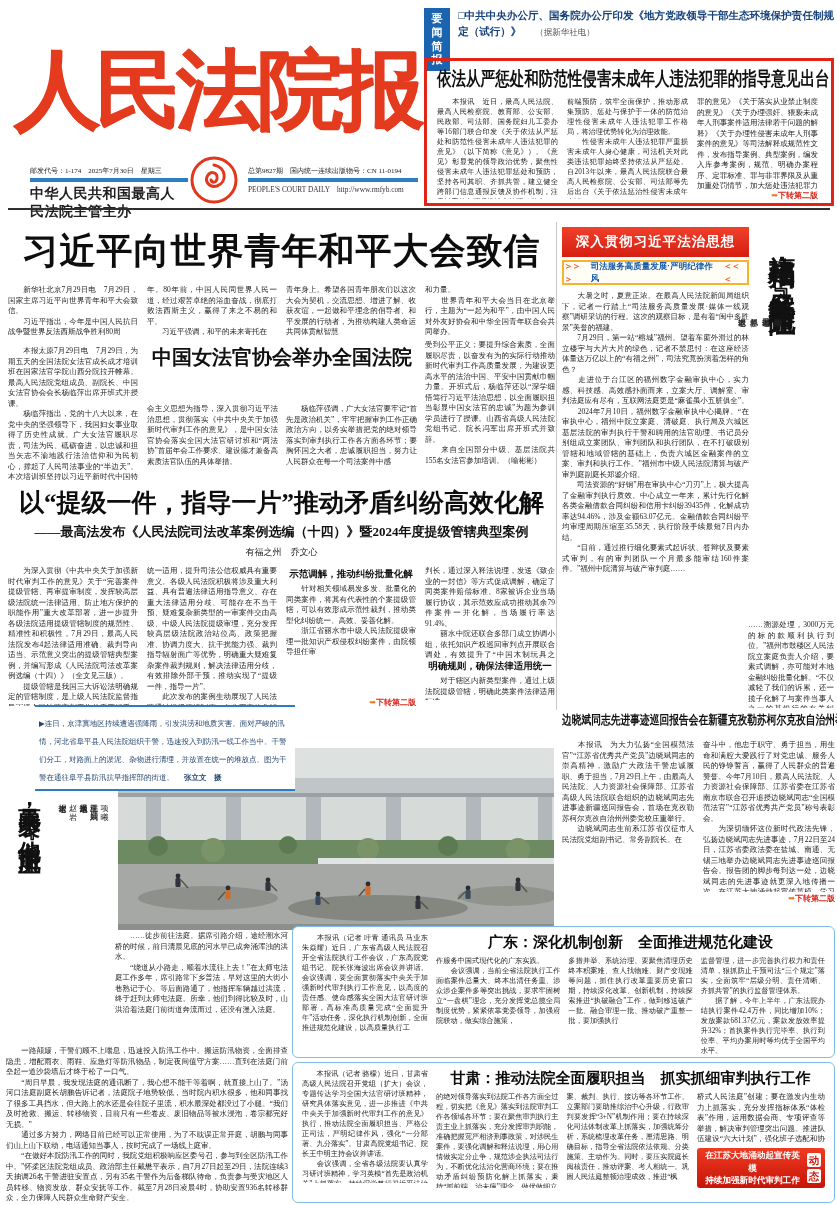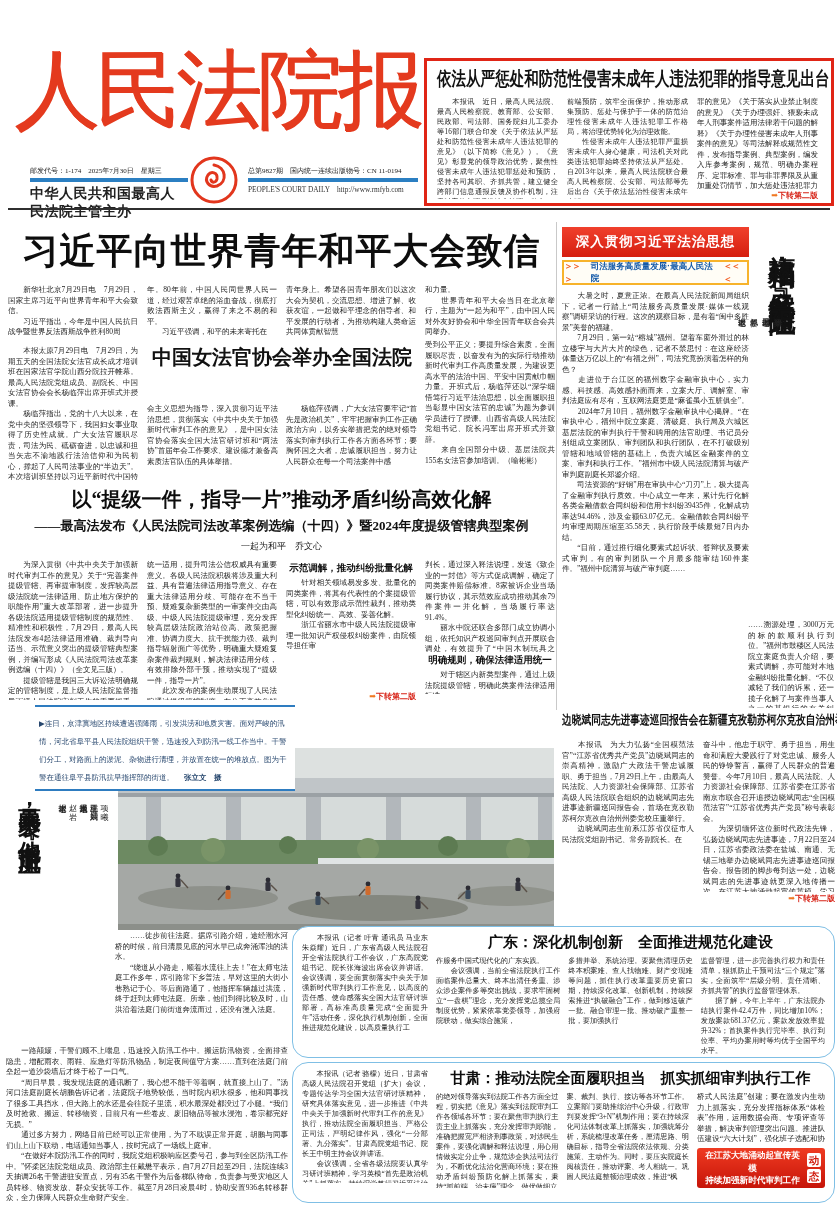--- a/index.html
+++ b/index.html
@@ -12,21 +12,21 @@
   .col{width:130px;flex:0 0 auto;}
   .jump{font-size:8px;font-weight:bold;color:#d8261a;text-align:right;margin-top:1px;}
   .jump .jarr{color:#f07722;font-weight:bold;}
   
   .brief{left:424px;top:8px;width:410px;height:46px;display:flex;gap:8px;align-items:flex-start;}
   .brief-label{background:#1a64b0;color:#fff;font-size:11px;font-weight:bold;line-height:1.25;padding:4px 5px;text-align:center;}
   .brief-label span{display:block;}
   .brief-body{font-size:10.5px;line-height:1.55;color:#14407c;font-weight:bold;text-align:justify;}
   .brief-src{font-size:8.5px;color:#555;font-weight:normal;margin-left:14px;}
   
-  .mast-title{left:14px;top:20px;width:408px;height:142px;font-size:86px;line-height:140px;font-weight:normal;color:#e43a1e;letter-spacing:-5px;text-shadow:1px 1px 0 #e43a1e;}
+  .mast-title{left:14px;top:20px;width:408px;height:142px;font-size:86px;line-height:140px;font-weight:bold;color:#e43a1e;letter-spacing:-5px;text-shadow:1px 1px 0 #e43a1e;}
   .mast-block{font-size:7px;color:#222;}
   .mast-left{left:30px;top:166px;width:158px;}
   .mast-right{left:248px;top:166px;width:170px;}
   .mast-bar{height:4px;background:#2b7fc2;margin:2px 0 3px 0;}
   .mast-l2{font-size:14px;font-weight:bold;letter-spacing:0.5px;}
   .mast-r2{font-size:7.3px;color:#333;}
   .rule{left:8px;top:208px;width:822px;height:2px;background:#2f2f2f;}
   
   .lead{left:424px;top:58px;width:410px;height:148px;border:3px solid #e02516;box-sizing:border-box;padding:3px 10px;}
   .lead h1{margin:2px 0 0 0;font-size:19px;width:500px;transform:scaleX(.765);transform-origin:0 50%;text-align:center;white-space:nowrap;color:#111;}
@@ -42,21 +42,21 @@
   
   .wj-col0{left:8px;top:346px;width:130px;height:136px;}
   .wj-head{left:147px;top:344px;width:270px;text-align:center;color:#111;}
   .wj-head .l1{font-size:20px;font-weight:bold;}
   .wj-head .l2{font-size:20px;font-weight:bold;letter-spacing:7px;margin-top:3px;}
   .wj-sub{left:147px;top:404px;width:270px;display:flex;gap:8px;}
   .wj-sub .col{width:131px;height:78px;}
   .wj-col3{left:425px;top:340px;width:130px;height:143px;}
   
   .tj{left:8px;top:486px;width:547px;}
-  .tj h1{margin:0;font-size:20px;text-align:center;color:#0d0d0d;}
+  .tj h1{margin:0;font-size:25px;text-align:center;color:#0d0d0d;}
   .tj .sub{font-size:13px;font-weight:bold;text-align:center;margin-top:4px;color:#111;}
   .tj .byline{font-size:9px;text-align:center;margin-top:5px;color:#222;}
   .tj .cols{margin-top:7px;}
   .tj .col{height:140px;}
   .tj .subhead{font-size:9.5px;font-weight:bold;text-align:center;margin:2px 0 3px 0;color:#111;}
   .tj .c3text{height:112px;}
   .vsep{left:556px;top:222px;width:1px;height:488px;background:#c9c9c9;}
   
   .fj-banner{left:562px;top:227px;width:187px;height:30px;background:linear-gradient(180deg,#f0402c,#d51e10);color:#fff;font-size:13.5px;font-weight:bold;text-align:center;line-height:30px;letter-spacing:1px;}
   .fj-strip{left:562px;top:260px;width:187px;height:25px;border:2px solid #f7b32b;box-sizing:border-box;display:flex;align-items:center;justify-content:center;gap:3px;background:#fffdf6;}
@@ -76,21 +76,21 @@
   .rain-reporters{left:56px;top:798px;height:242px;writing-mode:vertical-lr;font-size:8px;line-height:10.5px;color:#222;white-space:pre-line;}
   .rain-a{left:115px;top:931px;width:173px;height:112px;}
   .rain-b{left:6px;top:1046px;width:282px;height:157px;}
   
   .bian-head{left:562px;top:712px;width:350px;transform:scaleX(.78);transform-origin:0 50%;font-size:12.5px;font-weight:bold;text-align:center;white-space:nowrap;color:#111;}
   .bian-cols{left:562px;top:740px;width:273px;display:flex;gap:9px;}
   .bian-cols .col{width:132px;}
   .bian-cols .body-text{height:168px;}
   .bian-cols .c2t{height:152px;}
   
-  .bluebox{border:1.5px solid #7fbfe5;border-radius:16px;box-sizing:border-box;padding:6px 9px;background:#fff;display:flex;gap:8px;}
+  .bluebox{border:1.5px solid #7fbfe5;border-radius:6px;box-sizing:border-box;padding:6px 9px;background:#fff;display:flex;gap:8px;}
   .gd{left:292px;top:926px;width:543px;height:132px;}
   .gs{left:292px;top:1062px;width:543px;height:141px;}
   .bb-col1{width:126px;flex:0 0 auto;font-size:7.2px;line-height:10px;}
   .bb-right{flex:1;display:flex;flex-direction:column;}
   .bb-h{font-size:15px;font-weight:bold;text-align:center;color:#0d0d0d;margin-bottom:4px;white-space:nowrap;}
   .bb-cols{display:flex;gap:8px;flex:1;}
   .bb-cols .bcol{flex:1;font-size:7.2px;line-height:10px;}
   .gd .bb-col1,.gd .bcol{height:104px;}
   .gs .bb-col1{height:114px;}
   .gs .bcol{height:96px;}
@@ -100,20 +100,27 @@
   .badge{width:128px;height:40px;background:linear-gradient(180deg,#ef3b22,#c61408);border-radius:3px;display:flex;align-items:center;padding:2px 4px;box-sizing:border-box;margin-top:3px;align-self:flex-end;}
   .badge .blines{flex:1;color:#fff;font-size:8.6px;font-weight:bold;line-height:1.5;text-align:center;}
   .badge .btag{display:flex;flex-direction:column;gap:2px;margin-left:3px;}
   .badge .btag span{display:block;width:14px;height:14px;background:#fff;color:#d01c0e;font-size:10.5px;font-weight:bold;line-height:14px;text-align:center;border-radius:2px;}
 </style>
 </head>
 <body>
 
 <div id="page">
 
+  <div class="abs brief">
+    <div class="brief-label hei">
+      <span>要闻</span>
+      <span>简报</span>
+    </div>
+    <div class="brief-body"><span>□中共中央办公厅、国务院办公厅印发《地方党政领导干部生态环境保护责任制规定（试行）》</span><span class="brief-src">（据新华社电）</span></div>
+  </div>
 
   <div class="abs mast-title">人民法院报</div>
   <div class="abs mast-block mast-left">
     <div>邮发代号：1-174　2025年7月30日　星期三</div>
     <div class="mast-bar"></div>
     <div class="mast-l2 hei">中华人民共和国最高人民法院主管主办</div>
   </div>
   <div class="abs" style="left:188px;top:154px;width:52px;height:52px;">
     <svg width="52" height="52" viewBox="0 0 52 52">
       <circle cx="26" cy="26" r="22" fill="none" stroke="#e2361d" stroke-width="3"></circle>
@@ -161,21 +168,21 @@
   <div class="abs wj-sub">
     <div class="col body-text">会主义思想为指导，深入贯彻习近平法治思想，贯彻落实《中共中央关于加强新时代审判工作的意见》，是中国女法官协会落实全国大法官研讨班和“两法协”首届年会工作要求、建设德才兼备高素质法官队伍的具体举措。</div>
     <div class="col body-text">　　杨临萍强调，广大女法官要牢记“首先是政治机关”，牢牢把握审判工作正确政治方向，以务实举措把党的绝对领导落实到审判执行工作各方面各环节；要胸怀国之大者，忠诚履职担当，努力让人民群众在每一个司法案件中感</div>
   </div>
   <div class="abs wj-col3 body-text">受到公平正义；要提升综合素质，全面履职尽责，以奋发有为的实际行动推动新时代审判工作高质量发展，为建设更高水平的法治中国、平安中国贡献巾帼力量。开班式后，杨临萍还以“深学细悟笃行习近平法治思想，以全面履职担当彰显中国女法官的忠诚”为题为参训学员进行了授课。山西省高级人民法院党组书记、院长冯军出席开班式并致辞。
 　　来自全国部分中级、基层法院共155名女法官参加培训。（喻彬彬）</div>
 
   <div class="abs tj">
     <h1>以“提级一件，指导一片”推动矛盾纠纷高效化解</h1>
     <div class="sub">——最高法发布《人民法院司法改革案例选编（十四）》暨2024年度提级管辖典型案例</div>
-    <div class="byline">一起为和平　乔文心</div>
+    <div class="byline">有福之州　乔文心</div>
     <div class="cols">
       <div class="col body-text">　　为深入贯彻《中共中央关于加强新时代审判工作的意见》关于“完善案件提级管辖、再审提审制度，发挥较高层级法院统一法律适用、防止地方保护的职能作用”重大改革部署，进一步提升各级法院适用提级管辖制度的规范性、精准性和积极性，7月29日，最高人民法院发布4起法律适用准确、裁判导向适当、示范意义突出的提级管辖典型案例，并编写形成《人民法院司法改革案例选编（十四）》（全文见三版）。
 　　提级管辖是我国三大诉讼法明确规定的管辖制度，是上级人民法院监督指导下级人民法院审判工作的重要抓手，对于加强审级制约监督体系建设，推动矛盾纠纷公正高效化解，促进法律正确</div>
       <div class="col body-text">统一适用，提升司法公信权威具有重要意义。各级人民法院积极将涉及重大利益、具有普遍法律适用指导意义、存在重大法律适用分歧、可能存在不当干预、疑难复杂新类型的一审案件交由高级、中级人民法院提级审理，充分发挥较高层级法院政治站位高、政策把握准、协调力度大、抗干扰能力强、裁判指导辐射面广等优势，明确重大疑难复杂案件裁判规则，解决法律适用分歧，有效排除外部干预，推动实现了“提级一件，指导一片”。
 　　此次发布的案例生动展现了人民法院通过提级管辖制度，在公正高效化解矛盾、明确裁判规则，防止地方保护、准确适用国际条约等方面取得的显著成效。</div>
       <div class="col">
         <div class="subhead hei">示范调解，推动纠纷批量化解</div>
         <div class="body-text c3text">　　针对相关领域易发多发、批量化的同类案件，将其有代表性的个案提级管辖，可以有效形成示范性裁判，推动类型化纠纷统一、高效、妥善化解。
 　　浙江省丽水市中级人民法院提级审理一批知识产权侵权纠纷案件，由院领导担任审</div>
         <div class="jump"><span class="jarr">➡</span><span>下转第二版</span></div>
@@ -187,21 +194,21 @@
         <div class="body-text" style="height:24px;">　　对于辖区内新类型案件，通过上级法院提级管辖，明确此类案件法律适用标准……</div>
       </div>
     </div>
   </div>
 
   <div class="abs vsep"></div>
 
   <div class="abs fj-banner hei">深入贯彻习近平法治思想</div>
   <div class="abs fj-strip">
     <span class="arr">＞＞＞</span>
-    <span class="txt hei">司法服务高质量发展·最高人民法院</span>
+    <span class="txt hei">司法服务高质量发展·严明纪律作风</span>
     <span class="arr">＜＜＜</span>
   </div>
   <div class="abs fj-body body-text">　　大暑之时，夏意正浓。在最高人民法院新闻局组织下，记者一行踏上“司法服务高质量发展·媒体一线观察”调研采访的行程。这次的观察目标，是有着“闽中多胜景”美誉的福建。
 　　7月29日，第一站“榕城”福州。望着车窗外滑过的林立楼宇与大片大片的绿色，记者不禁思忖：在这座经济体量达万亿以上的“有福之州”，司法究竟扮演着怎样的角色？
 　　走进位于台江区的福州数字金融审执中心，实力感、科技感、高效感扑面而来，立案大厅、调解室、审判法庭应有尽有，互联网法庭更是“麻雀虽小五脏俱全”。
 　　2024年7月10日，福州数字金融审执中心揭牌。“在审执中心，福州中院立案庭、清破庭、执行局及六城区基层法院的审判执行干警和聘用的法官助理、书记员分别组成立案团队、审判团队和执行团队，在不打破级别管辖和地域管辖的基础上，负责六城区金融案件的立案、审判和执行工作。”福州市中级人民法院清算与破产审判庭副庭长郑鉴介绍。
 　　司法资源的“好钢”用在审执中心“刀刃”上，极大提高了金融审判执行质效。中心成立一年来，累计先行化解各类金融借款合同纠纷和信用卡纠纷39435件，化解成功率达94.46%，涉及金额63.07亿元。金融借款合同纠纷平均审理周期压缩至35.58天，执行阶段手续最短7日内办结。
 　　“目前，通过推行细化要素式起诉状、答辩状及要素式审判，有的审判团队一个月最多能审结160件案件。”福州中院清算与破产审判庭……</div>
   <div class="abs fj-vtitle">福建福州：多元解纷『榕』通无阻</div>
   <div class="abs fj-reporters">本报记者

